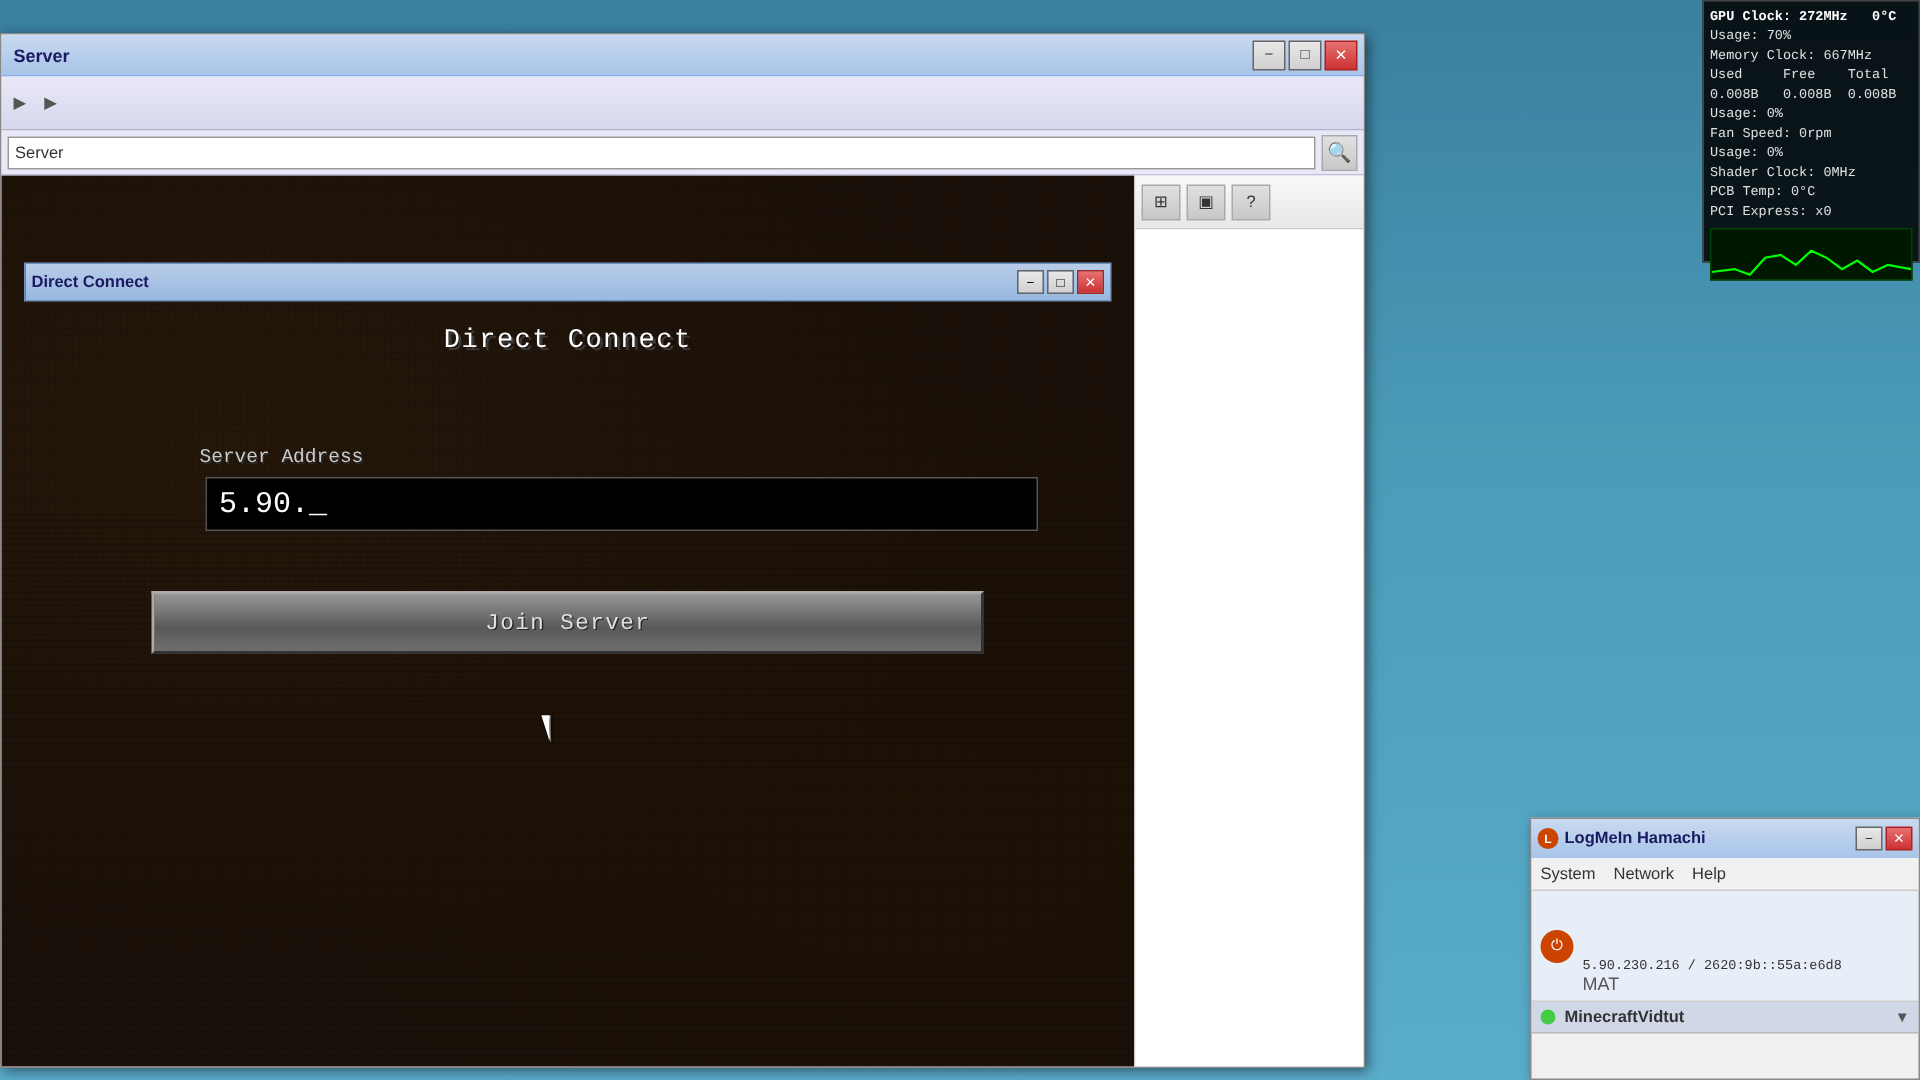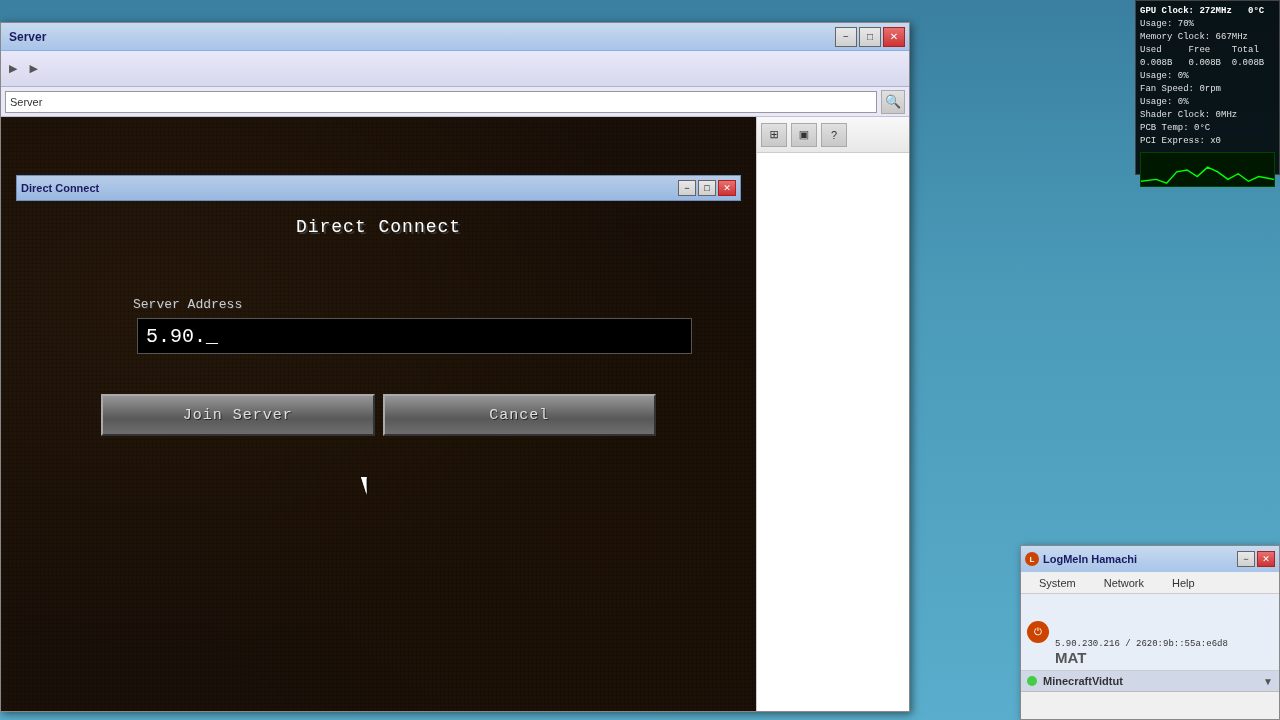--- a/index.html
+++ b/index.html
@@ -409,22 +409,22 @@
       color: white;
       border-color: #aa2222;
     }
 
     .hamachi-menubar {
       height: 22px;
       background: #f0f0f0;
       border-bottom: 1px solid #ccc;
       display: flex;
       align-items: center;
-      padding: 0 16px;
-      gap: 24px;
+      padding: 0 4px;
+      gap: 8px;
       flex-shrink: 0;
     }
 
     .hamachi-menu-item {
       font-size: 11px;
       color: #333;
       cursor: pointer;
       padding: 0 2px;
     }
 
@@ -462,23 +462,23 @@
     }
 
     .hamachi-ip {
       font-size: 9px;
       color: #333;
       font-family: 'Courier New', monospace;
       margin-top: 41px;
     }
 
     .hamachi-username {
-      font-size: 15px;
+      font-size: 12px;
       color: #555;
-      font-weight: bold;
+      font-weight: normal;
     }
 
     .hamachi-network-row {
       display: flex;
       align-items: center;
       padding: 4px 6px;
       background: #d0d8e8;
       border-bottom: 1px solid #bbb;
       gap: 6px;
       cursor: pointer;
@@ -571,21 +571,20 @@
           <div class="mc-title" style="margin-top:80px;">Direct Connect</div>
 
           <div class="mc-label">Server Address</div>
 
           <div class="mc-input-container">
             <input class="mc-input" type="text" value="5.90._" style="">
           </div>
 
           <div class="mc-buttons">
             <button class="mc-btn">Join Server</button>
-            <button class="mc-btn">Cancel</button>
           </div>
         </div>
 
         <div class="cursor" style="left: 360px; top: 360px;">
           <div style="width:0;height:0;border-style:solid;border-width:0 5px 16px 0;border-color:transparent white transparent transparent;filter:drop-shadow(1px 1px 1px rgba(0,0,0,0.6));"></div>
         </div>
       </div>
 
       <div class="right-panel">
         <div class="right-panel-toolbar">

